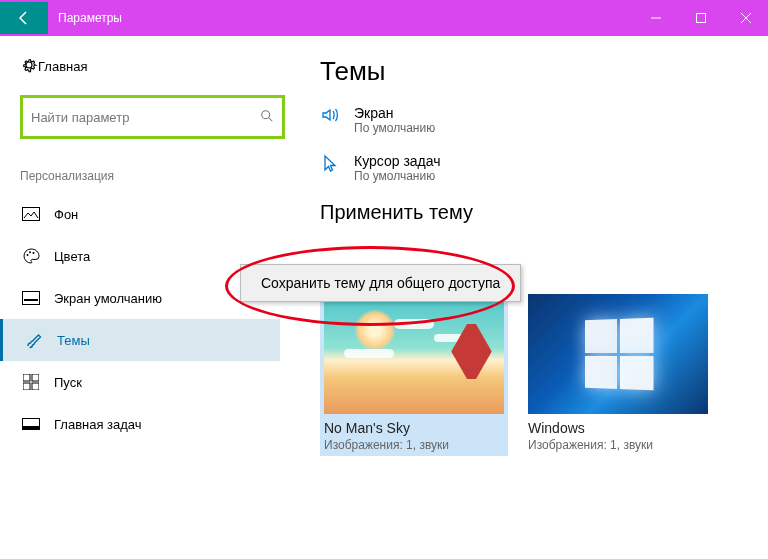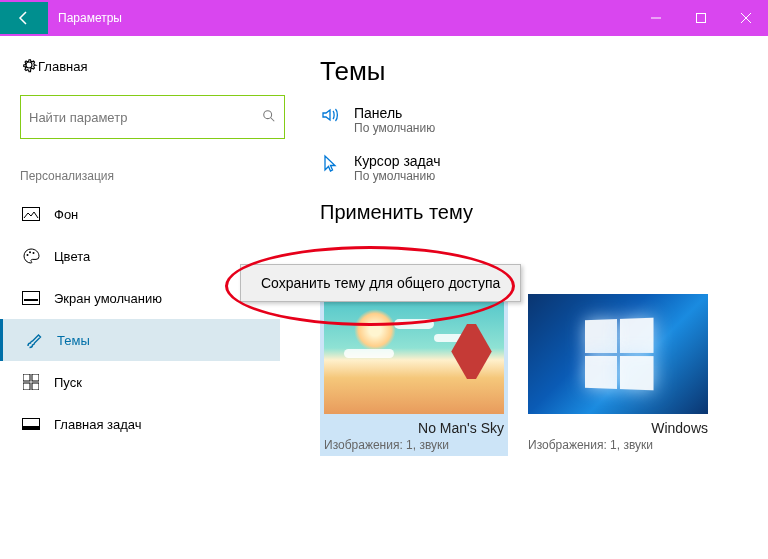--- a/index.html
+++ b/index.html
@@ -52,21 +52,21 @@
   }
   .home-row {
     display: flex;
     align-items: center;
     gap: 0;
     margin-bottom: 18px;
   }
   .searchbox {
     width: 265px;
     height: 44px;
-    border: 1px solid #84cc16;
+    border: 3px solid #84cc16;
     display: flex;
     align-items: center;
     padding: 16px 8px;
     color: #777;
     margin-bottom: 30px;
     justify-content: space-between;
   }
   .section-label {
     color: #777;
     font-size: 12px;
@@ -179,21 +179,21 @@
     display:flex; align-items:center; justify-content:center;
   }
   .winlogo {
     width: 70px; height: 70px; display:grid; grid-template-columns:1fr 1fr; grid-template-rows:1fr 1fr; gap:3px;
     transform: perspective(200px) rotateY(-12deg);
   }
   .winlogo div {
     background: rgba(255,255,255,0.92);
     box-shadow: 0 0 18px rgba(200,230,255,0.8);
   }
-  .theme-name { font-size: 14px; margin-top: 6px; color:#222;text-align:right; }
+  .theme-name { font-size: 14px; margin-top: 6px; color:#222; }
   .theme-sub  { font-size: 12px; color: #666; margin-top: 2px; }
 </style>
 </head>
 <body>
 
 <div class="titlebar">
   <div class="back">
     <svg width="16" height="16" viewBox="0 0 16 16">
         <path d="M10 2 L4 8 L10 14" stroke="#fff" stroke-width="1.5" fill="none"></path>
       </svg>
@@ -304,21 +304,21 @@
     <div class="page-title">Темы</div>
 
     <div class="setting-row">
       <span class="ico">
           <svg width="20" height="20" viewBox="0 0 20 20">
             <path d="M3 8v4h3l4 3V5L6 8H3z" fill="none" stroke="#0078d7" stroke-width="1.3"></path>
             <path d="M13 6c1.5 1.5 1.5 6.5 0 8M15.5 4c2.5 2.5 2.5 9.5 0 12" fill="none" stroke="#0078d7" stroke-width="1.3"></path>
           </svg>
         </span>
       <div>
-        <div class="setting-title">Панель</div>
+        <div class="setting-title">Экран</div>
         <div class="setting-sub">По умолчанию</div>
       </div>
     </div>
 
     <div class="setting-row">
       <span class="ico">
           <svg width="20" height="20" viewBox="0 0 20 20">
             <path d="M5 3l0 14 3.5-3.5 2 4.5 2-1-2-4.5H15z" fill="none" stroke="#0078d7" stroke-width="1.3"></path>
           </svg>
         </span>

